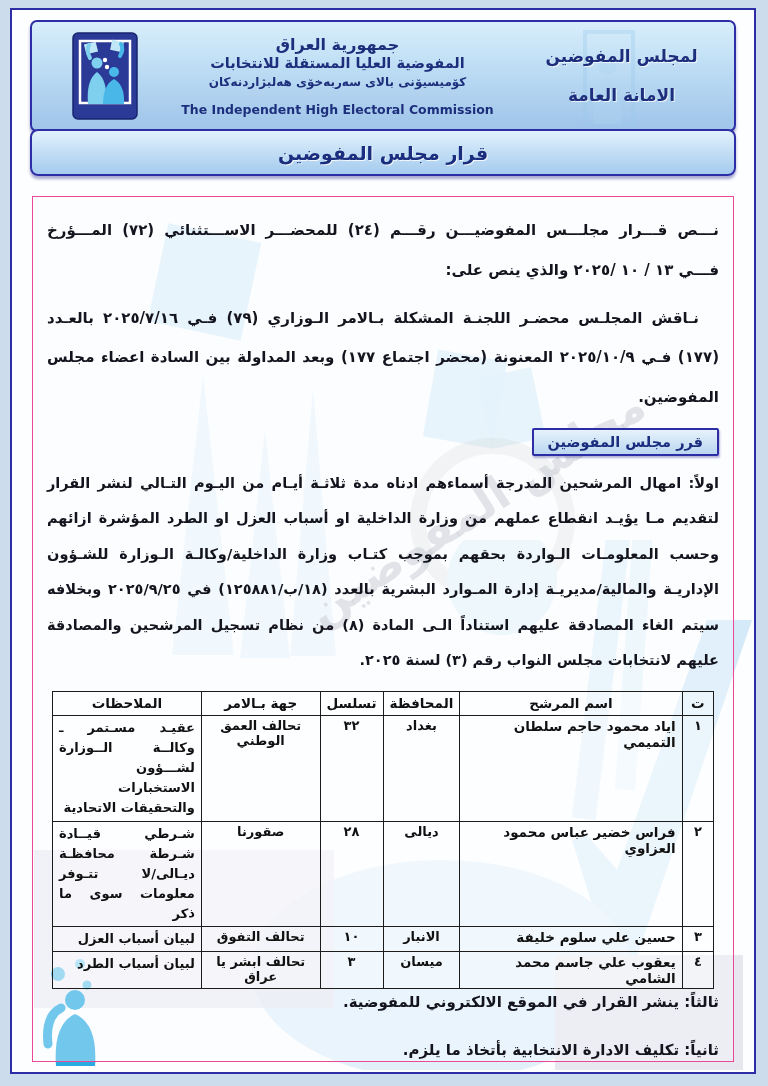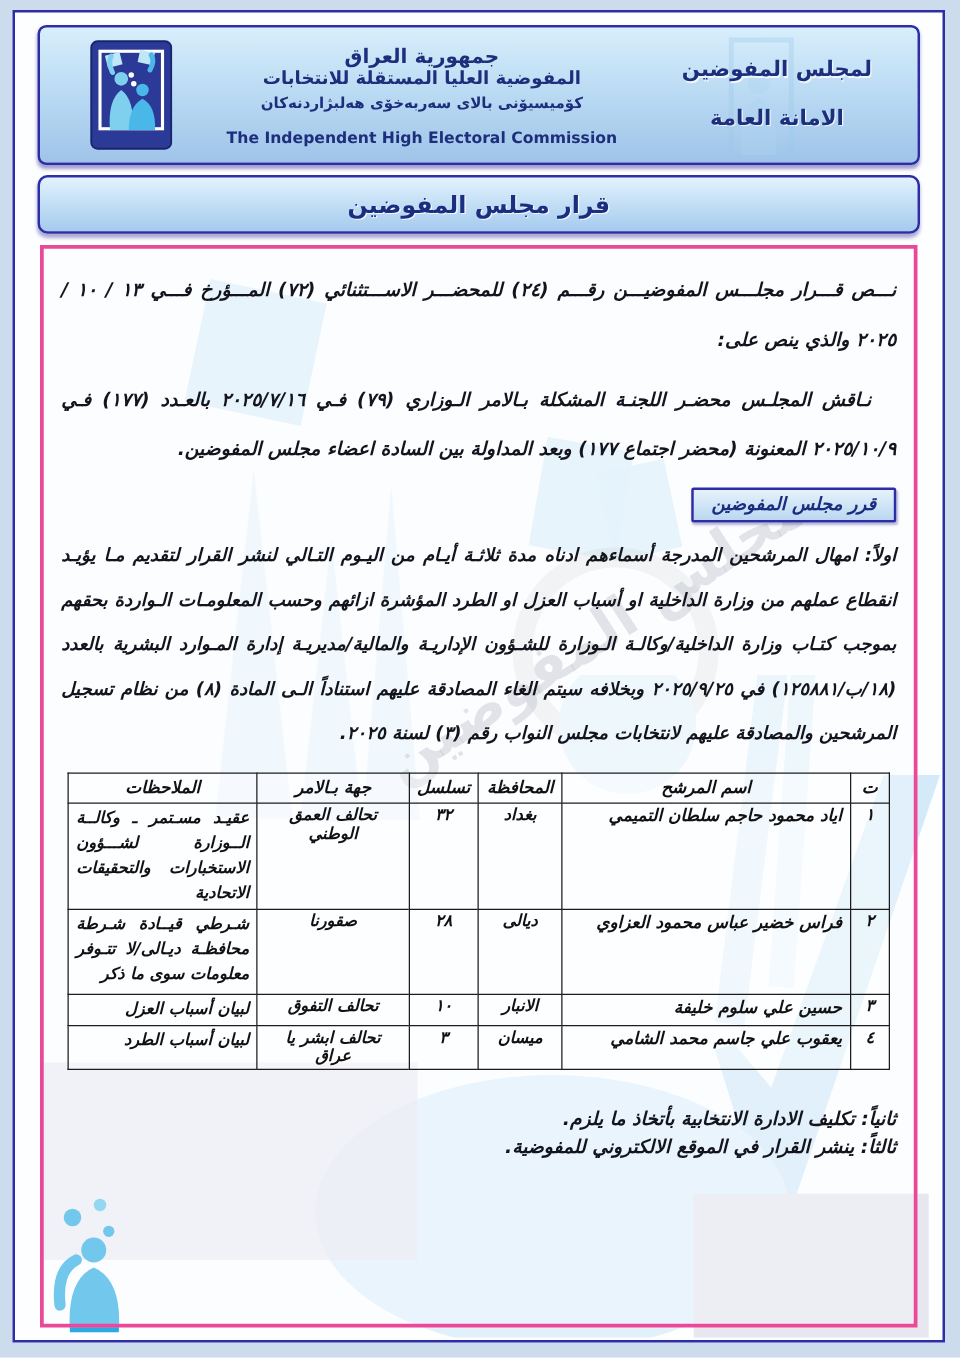--- a/index.html
+++ b/index.html
@@ -40,34 +40,34 @@
     text-shadow:1px 1px 0 rgba(255,255,255,.75); }
   .hdr-center { flex:1; text-align:center; color:#1d2f7c; position:relative; z-index:1; }
   .hdr-center .l1 { font-size:16px; font-weight:bold; }
   .hdr-center .l2 { font-size:14.5px; font-weight:bold; margin-top:1px; }
   .hdr-center .l3 { font-size:12px; font-weight:bold; margin-top:4px; }
   .hdr-center .l4 { font-size:12.5px; font-weight:bold; margin-top:13px; }
   .hdr-logo { width:66px; height:88px; margin:0 28px 0 40px; flex:0 0 auto; }
   .hdr-wm { position:absolute; right:95px; top:6px; opacity:.35; z-index:0; }
   
   .title-bar {
-    position:absolute; left:18px; right:18px; top:130px; height:47px;
+    position:absolute; left:18px; right:18px; top:119px; height:47px;
     border:2px solid #2d2da5; border-radius:8px;
     background:linear-gradient(180deg,#e3f2fc 0%,#c2def5 50%,#a5cbee 100%);
     box-shadow:0 3px 3px rgba(45,45,140,.4);
     display:flex; align-items:center; justify-content:center;
     color:#1b2d7e; font-size:19px; font-weight:bold;
     text-shadow:1px 1px 0 rgba(255,255,255,.8);
   }
   
   .panel {
     position:absolute; left:20px; right:20px; top:186px; bottom:10px;
-    border:3px solid #ec4899;
+    border:1px solid #ec4899;
     background:rgba(250,253,255,.35);
-    padding:0 14px; overflow:hidden;font-style:italic;
+    padding:0 14px; overflow:hidden;
   }
   .para { font-size:15px; font-weight:bold; color:#14141e; text-align:justify; }
   .p-intro { margin-top:14px; line-height:2.65; }
   .p-disc  { margin-top:8px;  line-height:2.65; text-indent:20px; }
   .badge-row { margin-top:10px; text-align:right; direction:ltr; padding-left:2px; }
   .badge {
     display:inline-block; border:2px solid #2d2da5; border-radius:2px;
     background:linear-gradient(180deg,#e6f2fb,#bad7f1);
     color:#1b2d7e; font-size:14.5px; font-weight:bold;
     padding:4px 14px; direction:rtl;
@@ -217,18 +217,18 @@
           <td class="c-no">٤</td>
           <td class="c-name">يعقوب علي جاسم محمد الشامي</td>
           <td class="c-prov">ميسان</td>
           <td class="c-ser">٣</td>
           <td class="c-party">تحالف ابشر يا عراق</td>
           <td class="c-notes">لبيان أسباب الطرد</td>
         </tr>
       </tbody>
     </table>
 
+    <p class="para p-third">ثالثاً: ينشر القرار في الموقع الالكتروني للمفوضية.</p>
     <p class="para p-second">ثانياً: تكليف الادارة الانتخابية بأتخاذ ما يلزم.</p>
-    <p class="para p-third">ثالثاً: ينشر القرار في الموقع الالكتروني للمفوضية.</p>
 
   </div>
 
 </div>
 
 </body></html>

